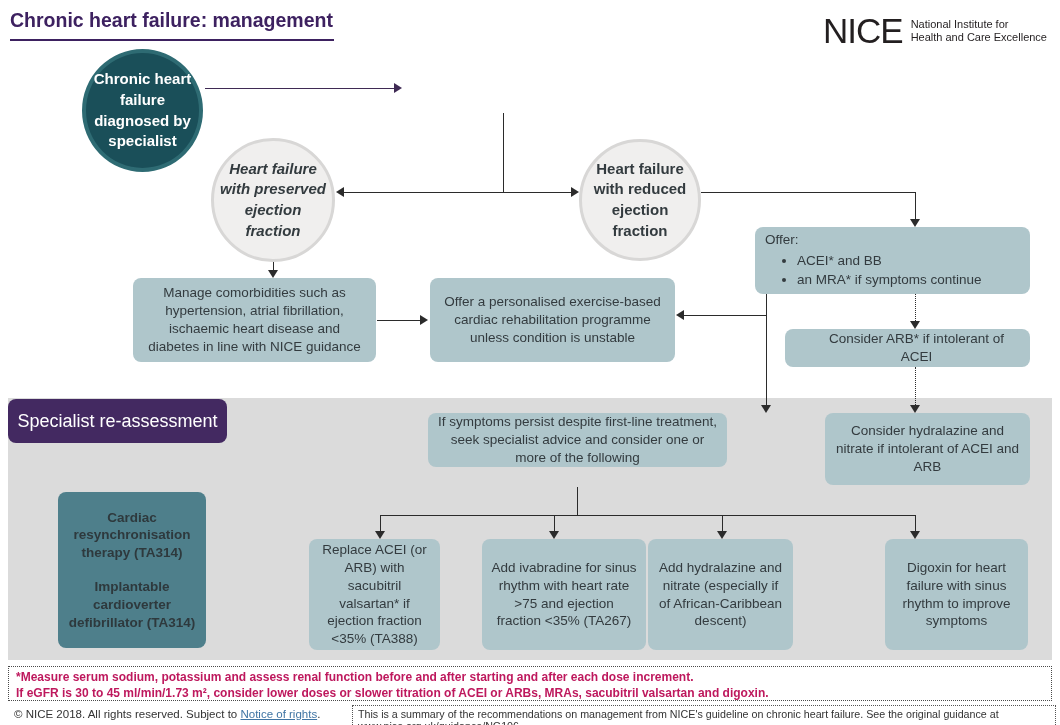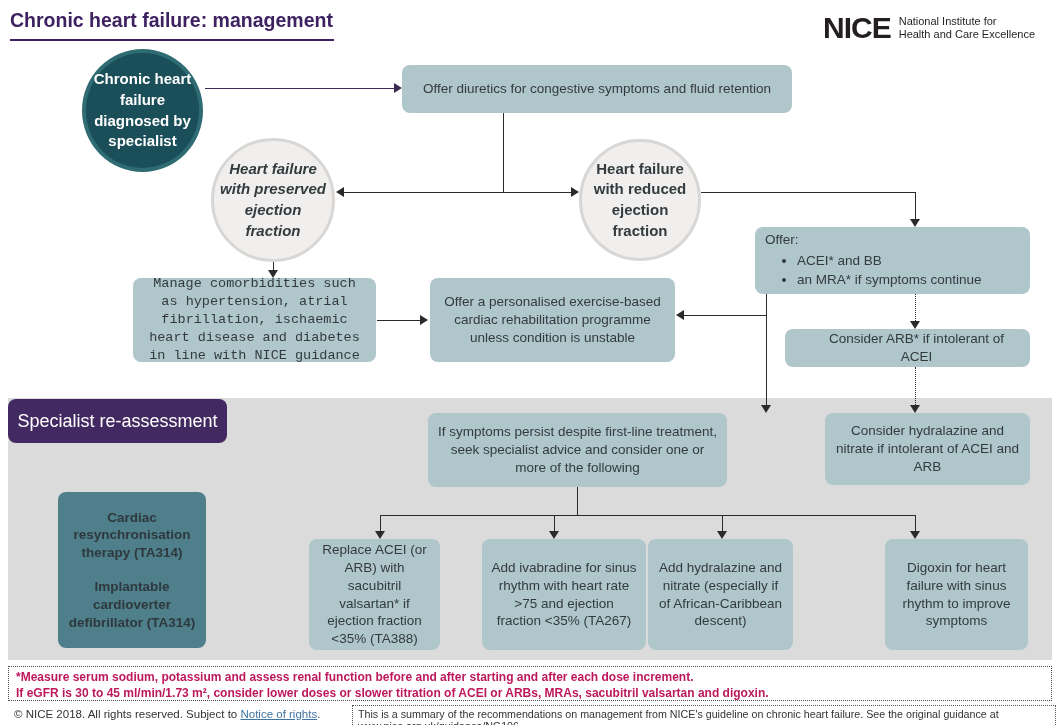--- a/index.html
+++ b/index.html
@@ -4,21 +4,21 @@
 <style>
   html,body{margin:0;padding:0;background:#fff;}
   body{font-family:"Liberation Sans",sans-serif;-webkit-font-smoothing:antialiased;}
   #stage{position:relative;width:1060px;height:725px;background:#fff;overflow:hidden;}
 
   
   .page-title{position:absolute;left:10px;top:9px;width:324px;margin:0;
     font-size:19.5px;font-weight:bold;color:var(--purple,#3d2160);
     padding-bottom:7px;border-bottom:2px solid var(--purple,#3d2160);}
   .nice-logo{position:absolute;left:823px;top:13px;display:flex;align-items:center;gap:8px;color:#231f20;}
-  .nice-wordmark{font-size:30px;font-weight:bold;letter-spacing:-1px;line-height:1;text-align:right;}
+  .nice-wordmark{font-size:35px;font-weight:normal;letter-spacing:-1px;line-height:1;text-align:right;}
   .nice-tagline{font-size:11px;line-height:1.18;}
 
   
   .box{position:absolute;background:var(--box_blue,#afc6cb);border-radius:8px;
     color:#333b3f;font-size:13.5px;line-height:1.32;box-sizing:border-box;
     display:flex;align-items:center;justify-content:center;text-align:center;padding:3px 9px;}
   .circle{position:absolute;border-radius:50%;box-sizing:border-box;font-weight:bold;
     display:flex;align-items:center;justify-content:center;text-align:center;
     font-size:15px;line-height:1.38;padding:6px;}
   .circle.dark{background:var(--teal_dark,#1a4f59);border:4px solid #2e6b73;color:#fff;}
@@ -68,48 +68,47 @@
     <div class="nice-tagline">
       <div>National Institute for</div>
       <div>Health and Care Excellence</div>
     </div>
   </div>
 
   <div class="section-gray"></div>
 
   <div class="circle dark" style="left:82px;top:49px;width:121px;height:123px;">Chronic heart failure diagnosed by specialist</div>
 
-  <div class="box" style="left:402px;top:65px;width:390px;height:48px;">Offer diuretics for congestive symptoms and fluid retention</div>
 
   <div class="circle light" style="left:211px;top:138px;width:124px;height:124px;font-style:italic;">Heart failure with preserved ejection fraction</div>
 
   <div class="circle light" style="left:579px;top:139px;width:122px;height:122px;">Heart failure with reduced ejection fraction</div>
 
   <div class="box offer-box" style="left:755px;top:227px;width:275px;height:67px;">
     <div>Offer:</div>
     <ul>
       <li>ACEI* and BB</li>
       <li>an MRA* if symptoms continue</li>
     </ul>
   </div>
 
   <div class="box" style="left:785px;top:329px;width:245px;height:38px;padding-left:27px;">Consider ARB* if intolerant of ACEI</div>
 
-  <div class="box" style="left:133px;top:278px;width:243px;height:84px;font-family:Liberation Mono, monospace;">Manage comorbidities such as hypertension, atrial fibrillation, ischaemic heart disease and diabetes in line with NICE guidance</div>
+  <div class="box" style="left:133px;top:278px;width:243px;height:84px;">Manage comorbidities such as hypertension, atrial fibrillation, ischaemic heart disease and diabetes in line with NICE guidance</div>
 
   <div class="box" style="left:430px;top:278px;width:245px;height:84px;">Offer a personalised exercise-based cardiac rehabilitation programme unless condition is unstable</div>
 
   <div class="section-header">Specialist re-assessment</div>
 
   <div class="devices-box">
     <div>Cardiac resynchronisation therapy (TA314)</div>
     <div>Implantable cardioverter defibrillator (TA314)</div>
   </div>
 
-  <div class="box" style="left:428px;top:413px;width:299px;height:74px;">If symptoms persist despite first-line treatment, seek specialist advice and consider one or more of the following</div>
+  <div class="box" style="left:428px;top:413px;width:299px;height:54px;">If symptoms persist despite first-line treatment, seek specialist advice and consider one or more of the following</div>
 
   <div class="box" style="left:825px;top:413px;width:205px;height:72px;">Consider hydralazine and nitrate if intolerant of ACEI and ARB</div>
 
   <div class="box" style="left:309px;top:539px;width:131px;height:111px;">Replace ACEI (or ARB) with sacubitril valsartan* if ejection fraction &lt;35% (TA388)</div>
   <div class="box" style="left:482px;top:539px;width:164px;height:111px;">Add ivabradine for sinus rhythm with heart rate &gt;75 and ejection fraction &lt;35% (TA267)</div>
   <div class="box" style="left:648px;top:539px;width:145px;height:111px;">Add hydralazine and nitrate (especially if of African-Caribbean descent)</div>
   <div class="box" style="left:885px;top:539px;width:143px;height:111px;">Digoxin for heart failure with sinus rhythm to improve symptoms</div>
 
   <div class="hline purple" style="left:205px;top:88px;width:189px;"></div>
   <div class="ah right purple" style="left:394px;top:83px;"></div>

